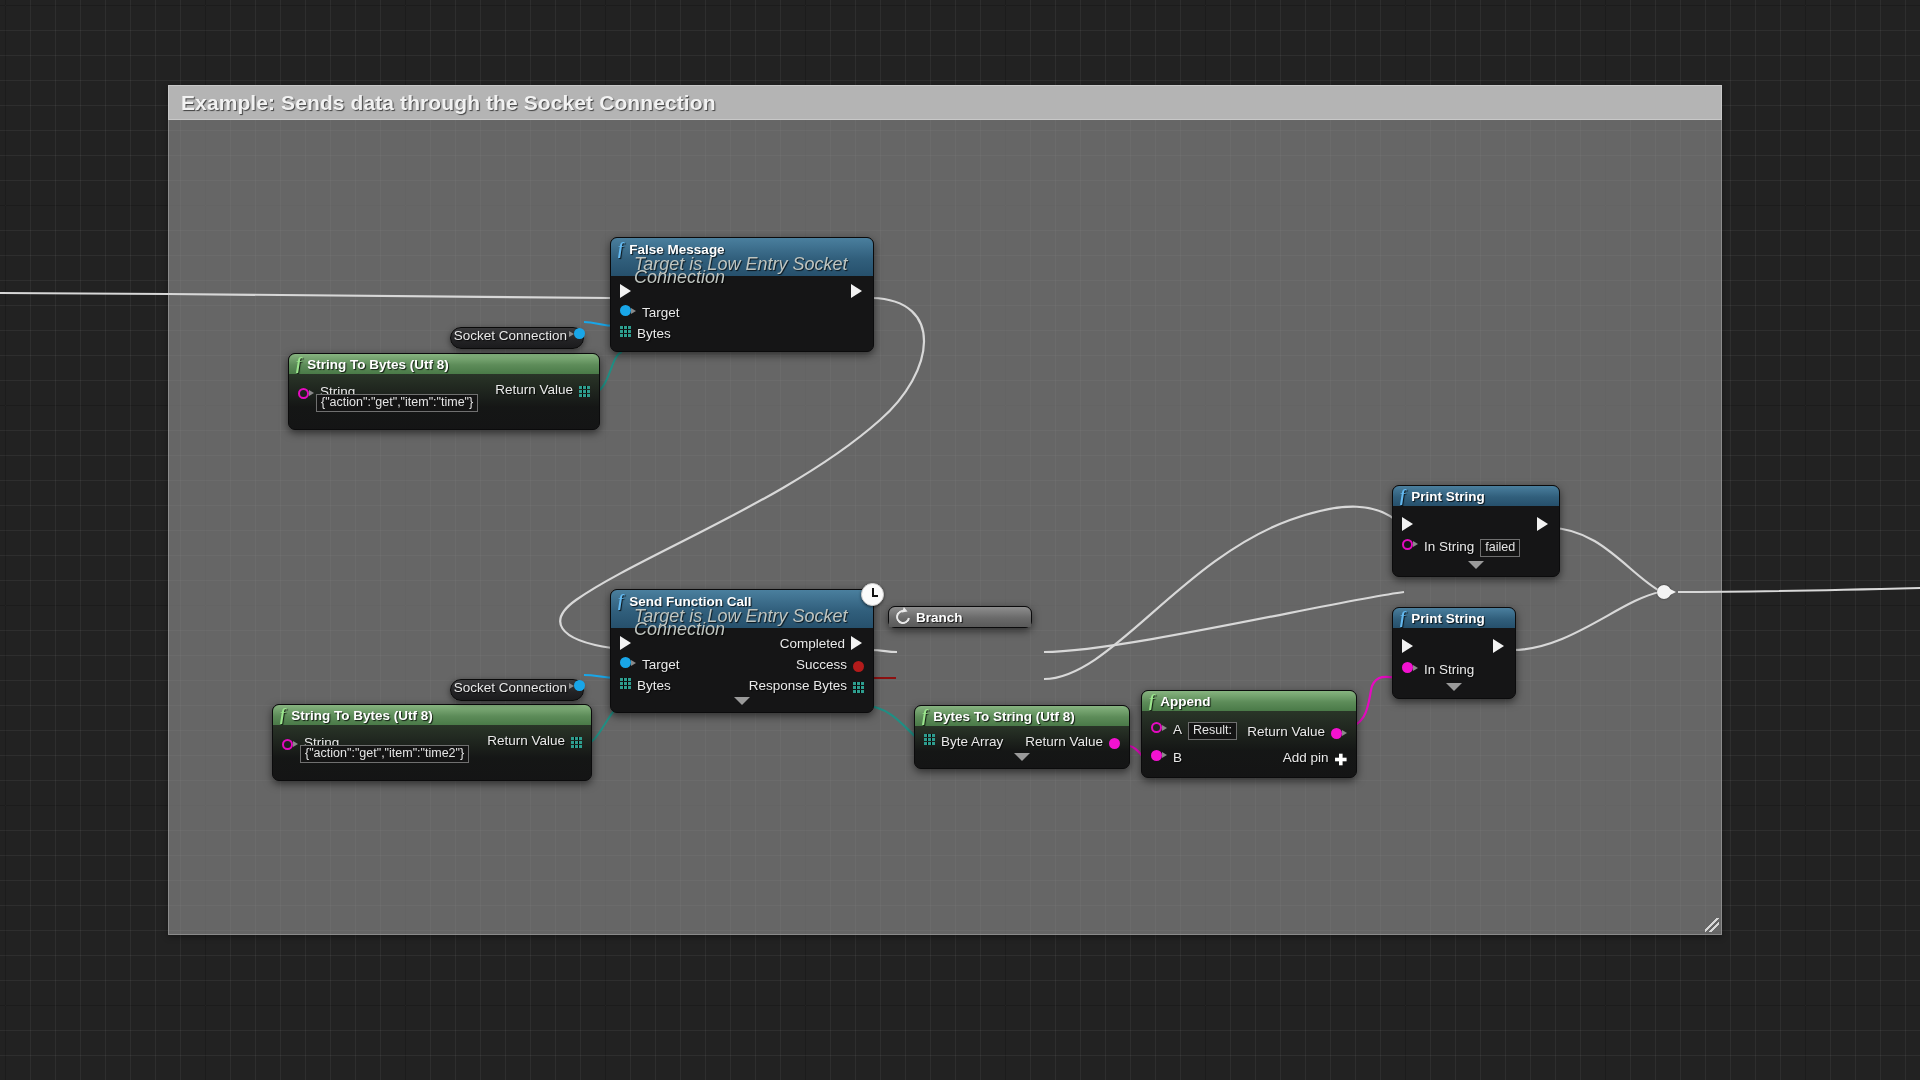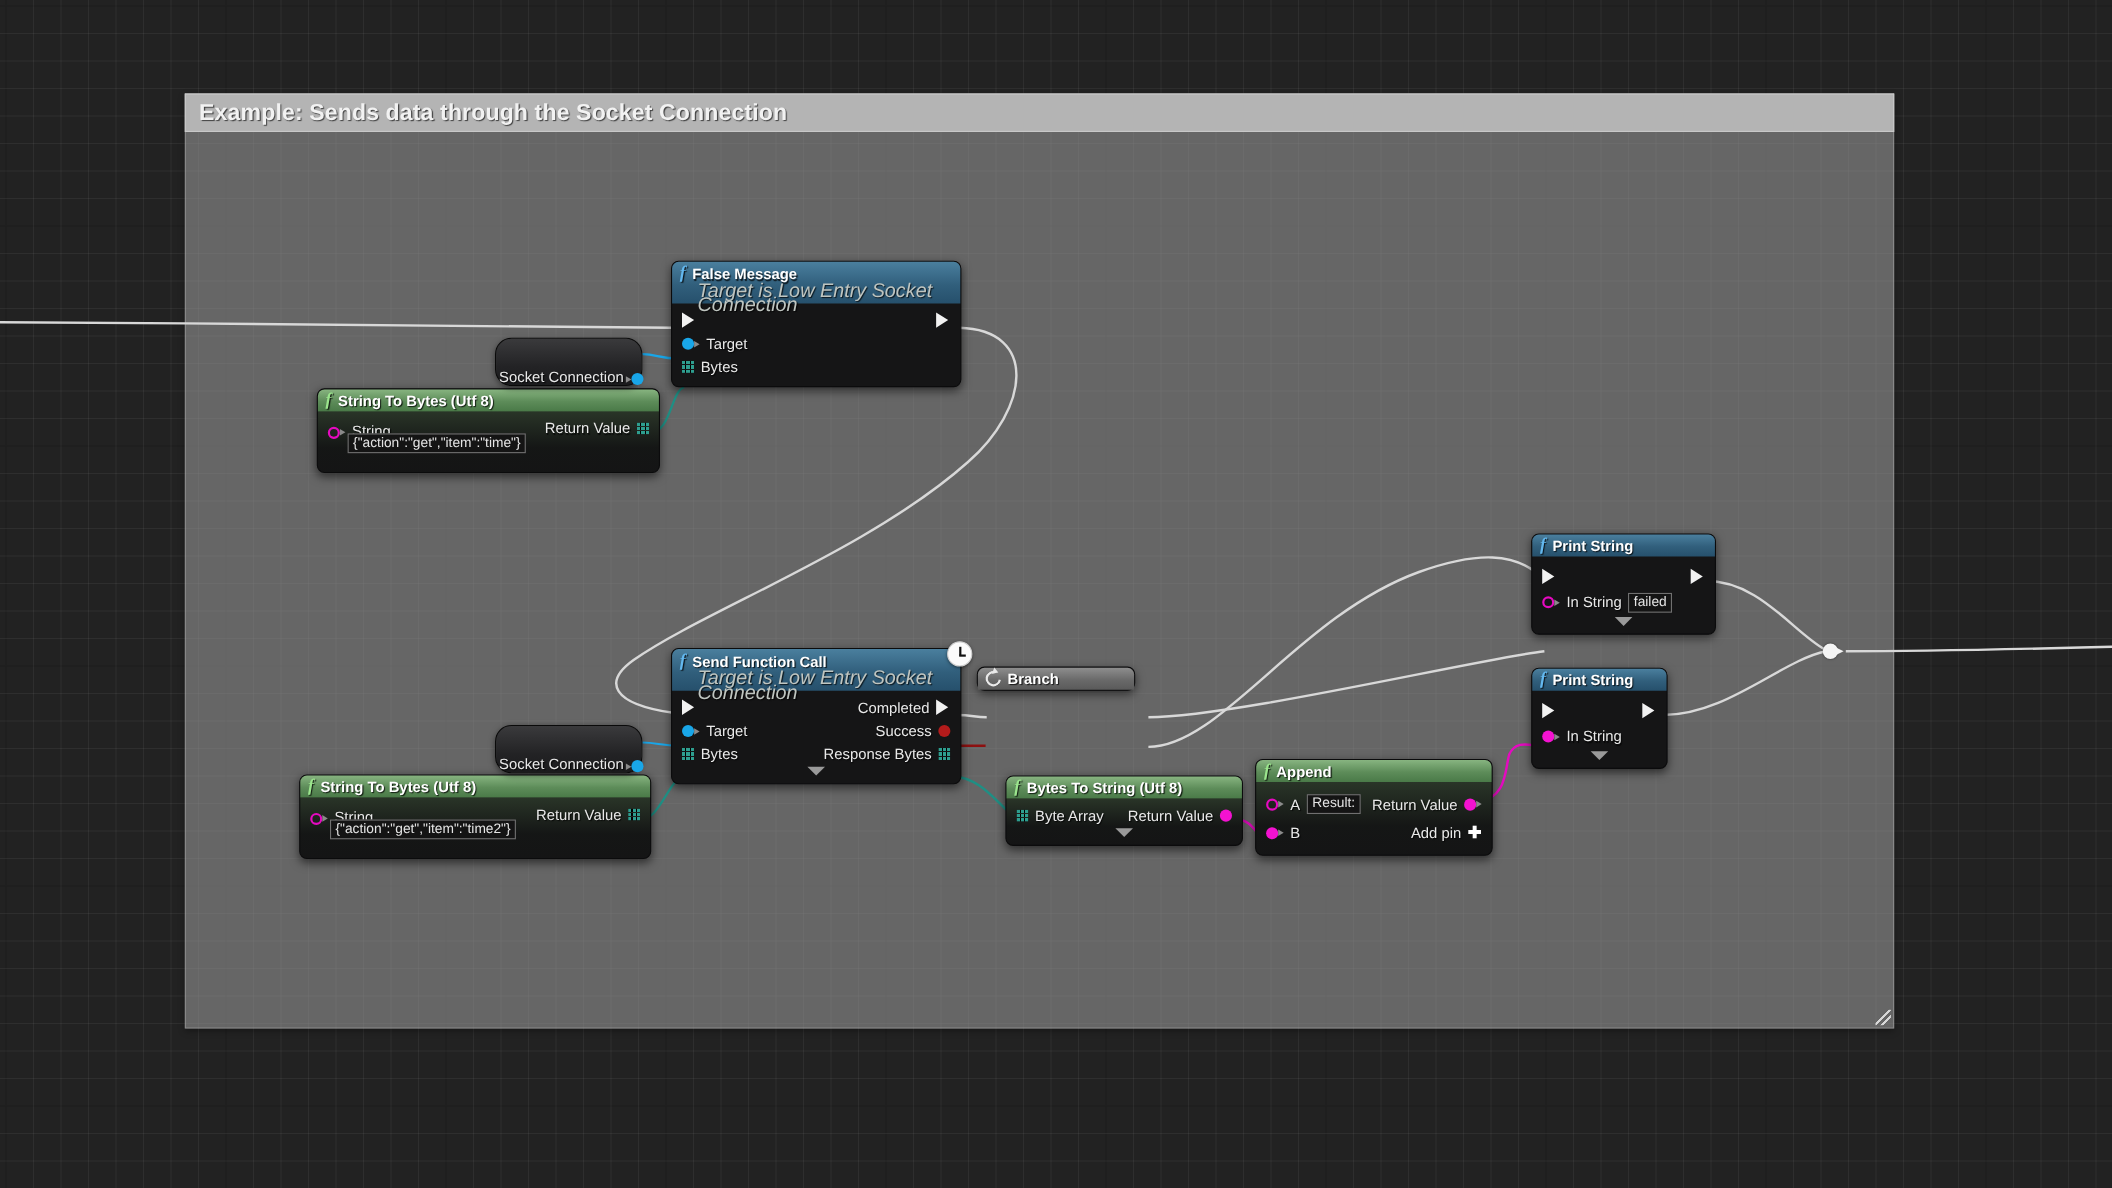--- a/index.html
+++ b/index.html
@@ -96,22 +96,22 @@
   .node-body { padding: 5px 0 7px 0; position: relative; }
   .body-tint-green { background: linear-gradient(to bottom, rgba(72,100,66,.40), rgba(20,26,20,.25) 60%, rgba(16,18,16,.15)); border-radius: 0 0 6px 6px; }
 
   .f-icon { font-family: "Liberation Serif", serif; font-style: italic; font-weight: bold; font-size: 16px; }
   .f-blue { color: #63b8ef; }
   .f-green { color: #9be58d; }
 
   
   .row { display: flex; align-items: center; height: 21px; position: relative; }
   .row.sp { justify-content: space-between; }
-  .pin-l { display: flex; align-items: center; gap: 6px; padding-left: 9px; }
-  .pin-r { display: flex; align-items: center; gap: 6px; padding-right: 9px; }
+  .pin-l { display: flex; align-items: flex-start; gap: 6px; padding-left: 9px; }
+  .pin-r { display: flex; align-items: flex-end; gap: 6px; padding-right: 9px; }
   .lbl { font-size: 13.5px; color: #e9e9e9; text-shadow: 1px 1px 1px rgba(0,0,0,.75); white-space: nowrap; }
 
   
   .exec { width: 13px; height: 15px; position: relative; }
   .exec::before {
     content: ""; position: absolute; left: 0; top: 0;
     border-left: 11px solid #f2f2f2;
     border-top: 7.5px solid transparent;
     border-bottom: 7.5px solid transparent;
   }
@@ -154,28 +154,28 @@
   .collapse {
     width: 0; height: 0; margin: 1px auto 0 auto;
     border-left: 8px solid transparent;
     border-right: 8px solid transparent;
     border-top: 8px solid #9a9a9a;
   }
 
   
   .pill {
     position: absolute;
-    height: 44px;
+    height: 22px;
     border-radius: 15px;
     background: linear-gradient(to bottom, #3a3a3c, #232325 60%, #1b1b1d);
     border: 1px solid #0a0a0a;
     box-shadow: 0 2px 6px rgba(0,0,0,.5);
-    display: flex; align-items: flex-end; justify-content: flex-end;
+    display: flex; align-items: flex-start; justify-content: flex-end;
     gap: 7px; padding: 0 9px 0 14px;
-    color: #eaeaea; font-size: 13.5px;
+    color: #eaeaea; font-size: 13.5px; margin-top: 20px;
   }
 
   
   .clock {
     position: absolute;
     width: 23px; height: 23px; border-radius: 50%;
     background: #fbfbfb; border: 1px solid #cfcfcf;
     box-shadow: 0 1px 3px rgba(0,0,0,.5);
   }
   .clock::before, .clock::after {

